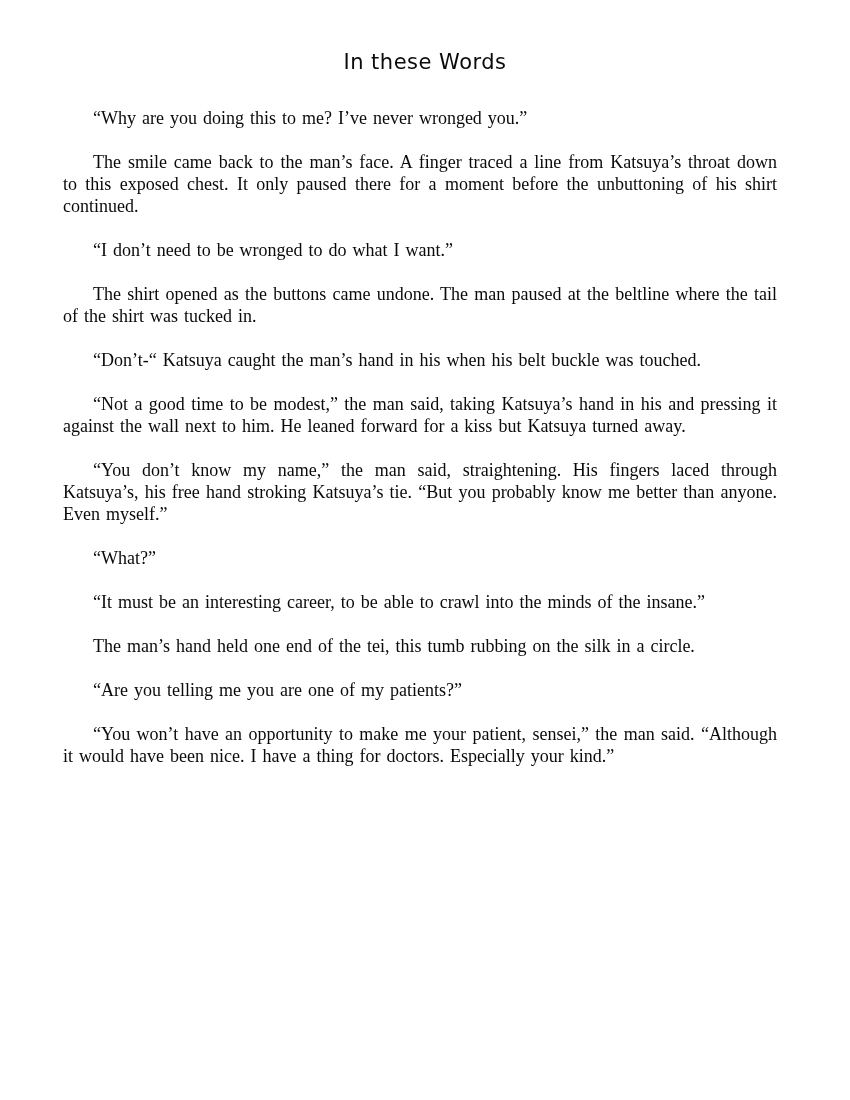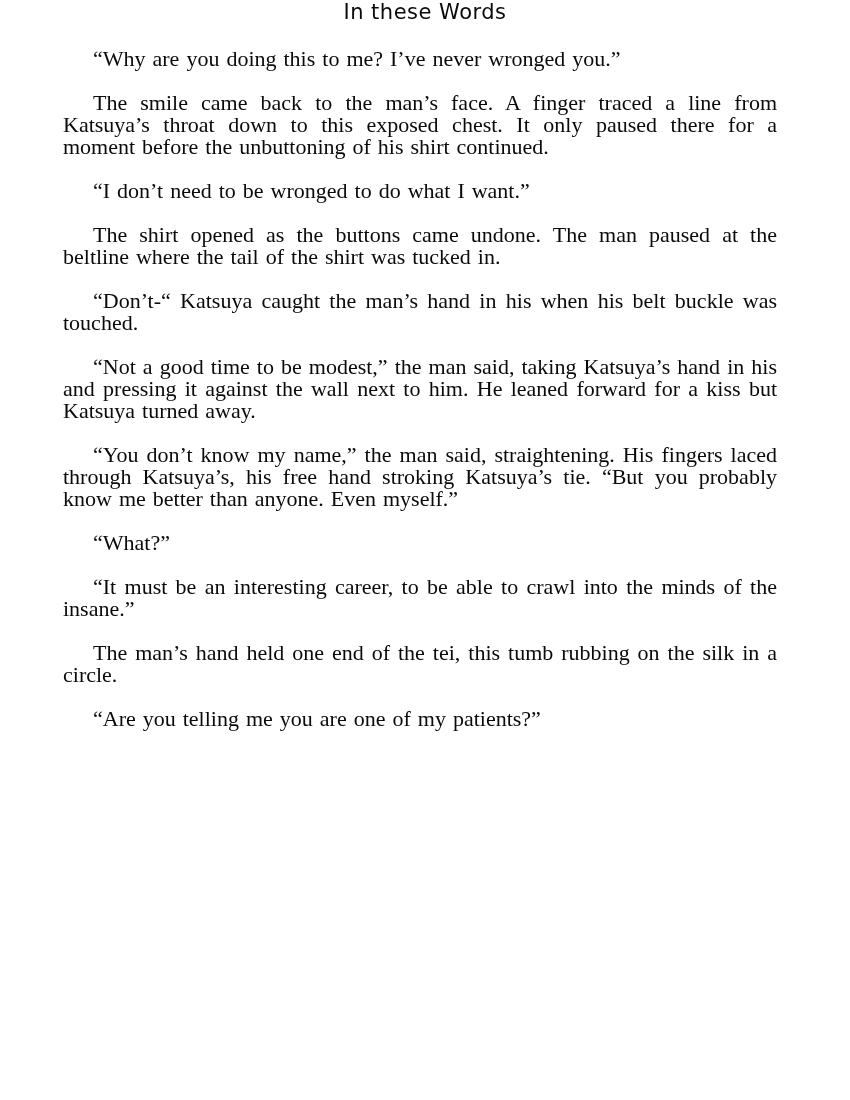--- a/index.html
+++ b/index.html
@@ -10,34 +10,35 @@
   .page {
     position: relative;
     width: 850px;
     height: 1100px;
     background: #ffffff;
     overflow: hidden;
     color: #000000;
   }
   .story-title {
     margin: 0;
+    padding-top: 50px;
     text-align: center;
     font-family: "DejaVu Sans", sans-serif;
     font-size: 21px;
     line-height: 24px;
     font-weight: 500;
     letter-spacing: 0.5px;
     color: #0a0a0a;
   }
   .story-body {
-    margin-top: 24px;
+    margin-top: 33px;
     padding-left: 63px;
     width: 714px;
     font-family: "Liberation Serif", "DejaVu Serif", serif;
-    font-size: 22px;
+    font-size: 18px;
     line-height: 22px;
     text-align: justify;
     word-spacing: 1.5px;
     color: #0a0a0a;
   }
   .story-body p {
     margin: 0 0 22px 0;
     text-indent: 30px;
   }
 </style>
@@ -51,14 +52,15 @@
       <p>The smile came back to the man’s face. A finger traced a line from Katsuya’s throat down to this exposed chest. It only paused there for a moment before the unbuttoning of his shirt continued.</p>
       <p>“I don’t need to be wronged to do what I want.”</p>
       <p>The shirt opened as the buttons came undone. The man paused at the beltline where the tail of the shirt was tucked in.</p>
       <p>“Don’t-“ Katsuya caught the man’s hand in his when his belt buckle was touched.</p>
       <p>“Not a good time to be modest,” the man said, taking Katsuya’s hand in his and pressing it against the wall next to him. He leaned forward for a kiss but Katsuya turned away.</p>
       <p>“You don’t know my name,” the man said, straightening. His fingers laced through Katsuya’s, his free hand stroking Katsuya’s tie. “But you probably know me better than anyone. Even myself.”</p>
       <p>“What?”</p>
       <p>“It must be an interesting career, to be able to crawl into the minds of the insane.”</p>
       <p>The man’s hand held one end of the tei, this tumb rubbing on the silk in a circle.</p>
       <p>“Are you telling me you are one of my patients?”</p>
+      <p>“You won’t have an opportunity to make me your patient, sensei,” the man said. “Although it would have been nice. I have a thing for doctors. Especially your kind.”</p>
     </div>
 </div>
 
 </body></html>

